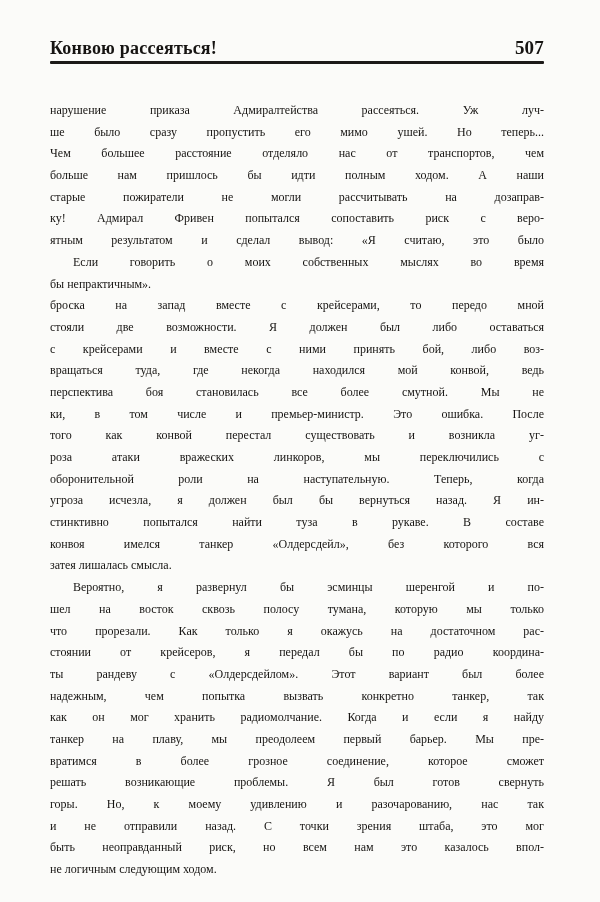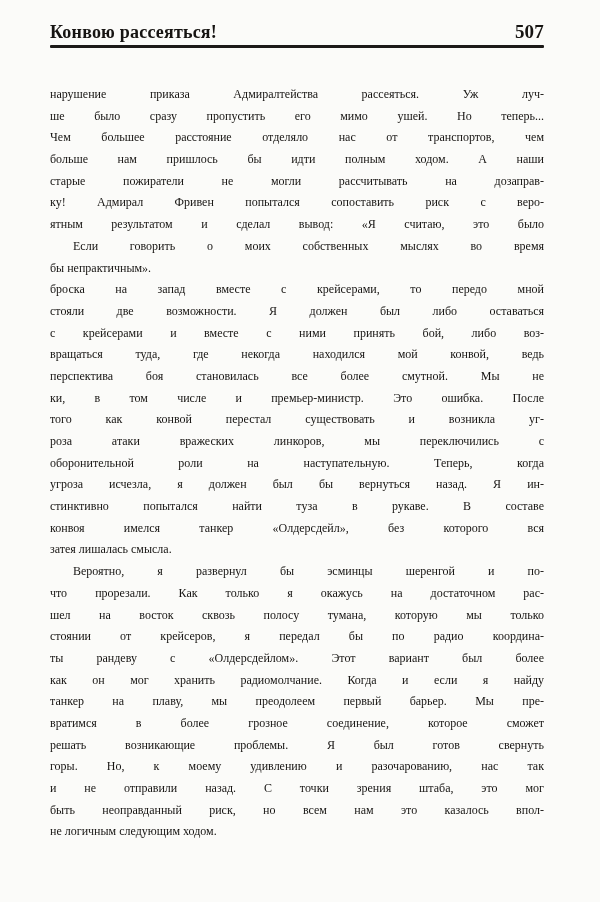--- a/index.html
+++ b/index.html
@@ -11,21 +11,21 @@
     height: 902px;
     background: #fbfbf9;
     font-family: "Liberation Serif", "DejaVu Serif", serif;
     color: #161412;
     overflow: hidden;
   }
   .page {
     box-sizing: border-box;
     width: 600px;
     height: 720px;
-    padding: 22px 56px 0 50px;
+    padding: 38px 56px 0 50px;
   }
   .running-header {
     display: flex;
     justify-content: space-between;
     align-items: baseline;
     font-weight: bold;
     font-size: 18px;
     line-height: 20px;
     letter-spacing: 0.2px;
   }
@@ -82,24 +82,25 @@
       <div class="text-line">перспектива боя становилась все более смутной. Мы не</div>
       <div class="text-line">ки, в том числе и премьер-министр. Это ошибка. После</div>
       <div class="text-line">того как конвой перестал существовать и возникла уг-</div>
       <div class="text-line">роза атаки вражеских линкоров, мы переключились с</div>
       <div class="text-line">оборонительной роли на наступательную. Теперь, когда</div>
       <div class="text-line">угроза исчезла, я должен был бы вернуться назад. Я ин-</div>
       <div class="text-line">стинктивно попытался найти туза в рукаве. В составе</div>
       <div class="text-line">конвоя имелся танкер «Олдерсдейл», без которого вся</div>
       <div class="text-line last">затея лишалась смысла.</div>
       <div class="text-line indent">Вероятно, я развернул бы эсминцы шеренгой и по-</div>
+      <div class="text-line">шел на восток сквозь полосу тумана, которую мы только</div>
       <div class="text-line">что прорезали. Как только я окажусь на достаточном рас-</div>
-      <div class="text-line">шел на восток сквозь полосу тумана, которую мы только</div>
       <div class="text-line">стоянии от крейсеров, я передал бы по радио координа-</div>
       <div class="text-line">ты рандеву с «Олдерсдейлом». Этот вариант был более</div>
+      <div class="text-line">надежным, чем попытка вызвать конкретно танкер, так</div>
       <div class="text-line">как он мог хранить радиомолчание. Когда и если я найду</div>
       <div class="text-line">танкер на плаву, мы преодолеем первый барьер. Мы пре-</div>
       <div class="text-line">вратимся в более грозное соединение, которое сможет</div>
       <div class="text-line">решать возникающие проблемы. Я был готов свернуть</div>
       <div class="text-line">горы. Но, к моему удивлению и разочарованию, нас так</div>
       <div class="text-line">и не отправили назад. С точки зрения штаба, это мог</div>
       <div class="text-line">быть неоправданный риск, но всем нам это казалось впол-</div>
       <div class="text-line last">не логичным следующим ходом.</div>
     </div>
 </div>

